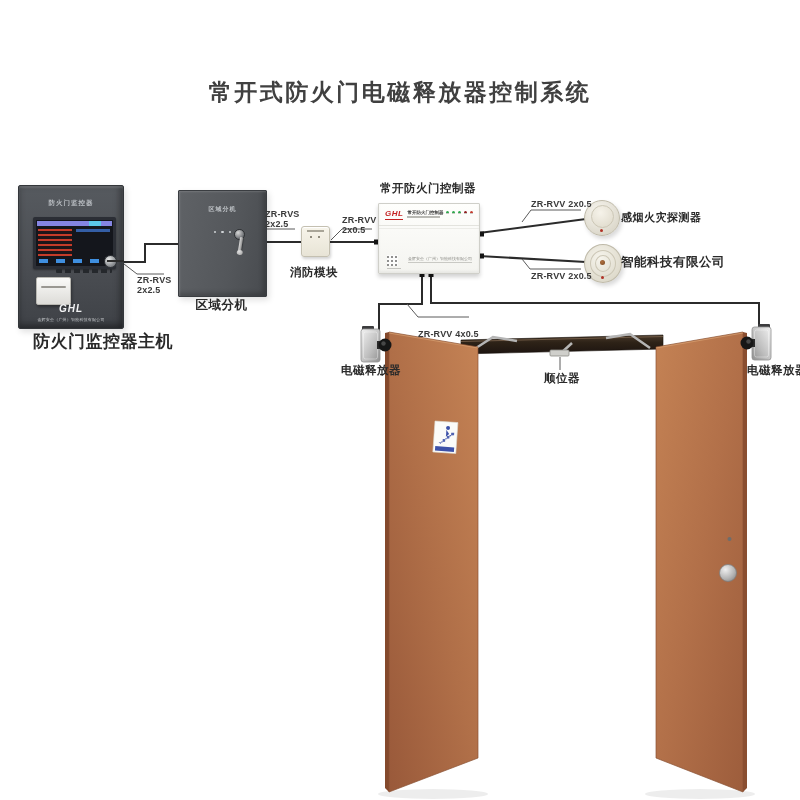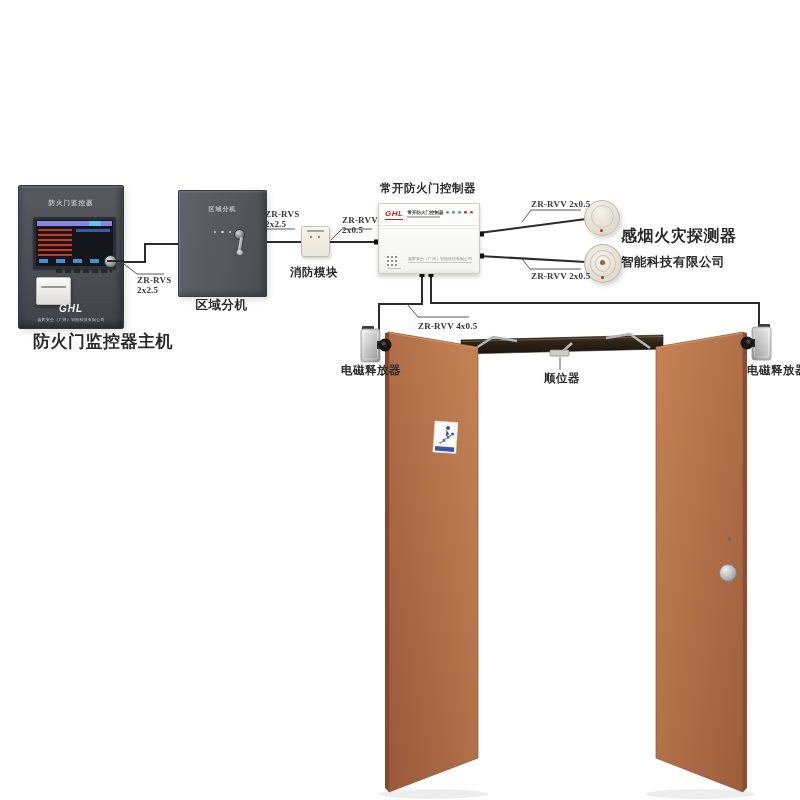--- a/index.html
+++ b/index.html
@@ -6,21 +6,21 @@
   html,body{margin:0;padding:0;background:#fff;}
   #canvas{position:relative;width:800px;height:800px;background:#ffffff;overflow:hidden;
           font-family:"Liberation Sans",sans-serif;}
   .abs{position:absolute;}
   svg{display:block;}
 
   
   .lbl{position:absolute;font-weight:700;font-size:12px;color:#2a2a2a;letter-spacing:.5px;white-space:nowrap;}
   .lbl.center{text-align:center;}
   .wl{position:absolute;font-weight:700;font-size:9px;line-height:10px;color:#3a3a3a;
-      letter-spacing:.2px;white-space:pre;font-family:Liberation Serif, serif;}
+      letter-spacing:.2px;white-space:pre;}
 
   
   #page-title{position:absolute;left:0;right:0;top:77px;text-align:center;
       font-size:23px;font-weight:600;color:#404040;letter-spacing:2.5px;}
 
   
   #main-unit{left:18px;top:185px;width:104px;height:142px;
       background:linear-gradient(180deg,#565a5f 0%,#4b4e53 55%,#3f4247 100%);
       border:1px solid #33363a;border-radius:2px;
       box-shadow:inset 0 2px 2px rgba(255,255,255,.14),inset -4px 0 6px rgba(0,0,0,.22),
@@ -223,20 +223,21 @@
     <g transform="translate(771,324) scale(-1,1)">
       <rect x="1" y="0" width="12" height="6" rx="1" fill="#3c3c3e"></rect>
       <rect x="0" y="3" width="19" height="33" rx="2.5" fill="url(#gMetal)" stroke="#8f8f8f" stroke-width=".8"></rect>
       <rect x="2.5" y="6" width="14" height="27" rx="2" fill="none" stroke="#ffffff" stroke-width=".8" opacity=".45"></rect>
       <rect x="16" y="15" width="7" height="8" fill="#2a2a2a"></rect>
       <circle cx="24" cy="19" r="6.5" fill="#161616"></circle>
       <circle cx="22.5" cy="17.5" r="2.2" fill="#474747"></circle>
     </g>
   </svg>
 
+  <div id="page-title">常开式防火门电磁释放器控制系统</div>
 
   <div id="main-unit" class="abs">
     <div class="panel-title">防火门监控器</div>
     <div id="mu-screen">
       <div class="hdr"></div>
       <div class="rows"></div>
       <div class="col"></div>
       <div class="btns"></div>
     </div>
     <div id="mu-knob"></div>
@@ -281,21 +282,21 @@
     <div id="ctrl-div1"></div>
     <div id="ctrl-div2"></div>
     <div id="ctrl-qr"></div>
     <div id="ctrl-company">金辉安全（广州）智能科技有限公司</div>
   </div>
 
   <div id="smoke-detector" class="abs">
     <div class="dome"></div>
     <div class="reddot"></div>
   </div>
-  <div class="lbl" style="left:621px;top:210px;font-size:16px;margin-top:16px;">感烟火灾探测器</div>
+  <div class="lbl" style="left:621px;top:210px;font-size:11px;">感烟火灾探测器</div>
 
   <div id="heat-detector" class="abs">
     <div class="ring1"></div>
     <div class="ring2"></div>
     <div class="cdot"></div>
     <div class="reddot"></div>
   </div>
   <div class="lbl" style="left:621px;top:254px;font-size:12.5px;">智能科技有限公司</div>
 
   <div class="lbl" style="left:341px;top:363px;font-size:11.5px;">电磁释放器</div>
@@ -303,15 +304,15 @@
   <div class="lbl" style="left:544px;top:371px;font-size:11.5px;">顺位器</div>
 
   <div class="wl" style="left:137px;top:275px;"><span>ZR-RVS</span><br><span>2x2.5</span></div>
 
   <div class="wl" style="left:265px;top:209px;"><span>ZR-RVS</span><br><span>2x2.5</span></div>
 
   <div class="wl" style="left:342px;top:215px;"><span>ZR-RVV</span><br><span>2x0.5</span></div>
 
   <div class="wl" style="left:531px;top:199px;">ZR-RVV 2x0.5</div>
   <div class="wl" style="left:531px;top:271px;">ZR-RVV 2x0.5</div>
-  <div class="wl" style="left:418px;top:321px;">ZR-RVV 4x0.5</div>
+  <div class="wl" style="left:418px;top:329px;">ZR-RVV 4x0.5</div>
 
 </div>
 
 </body></html>

